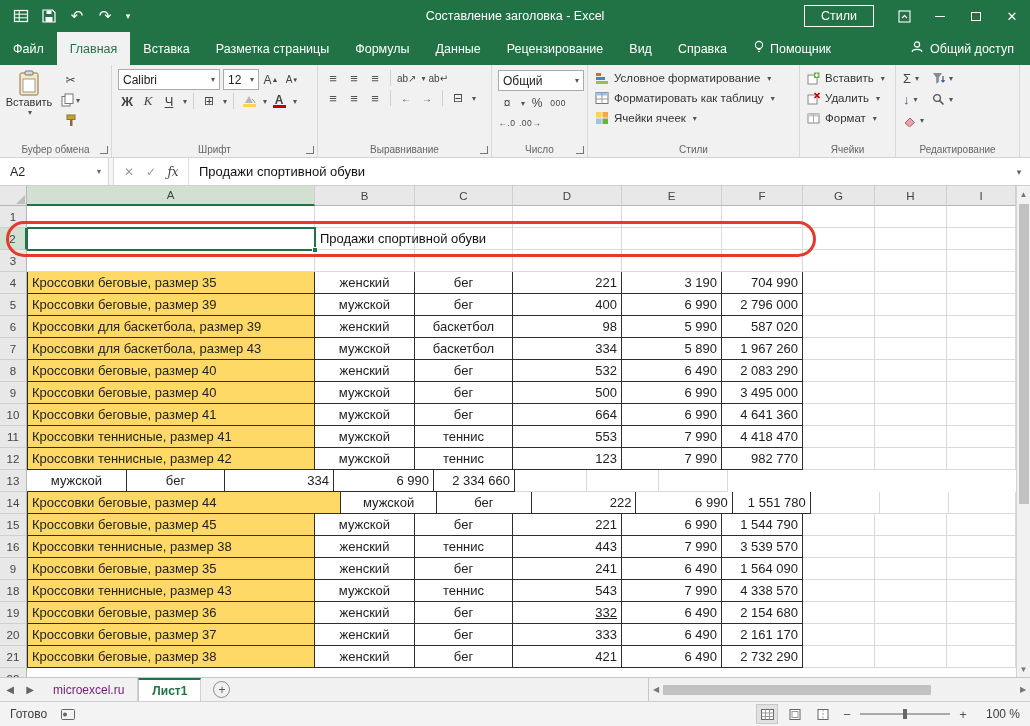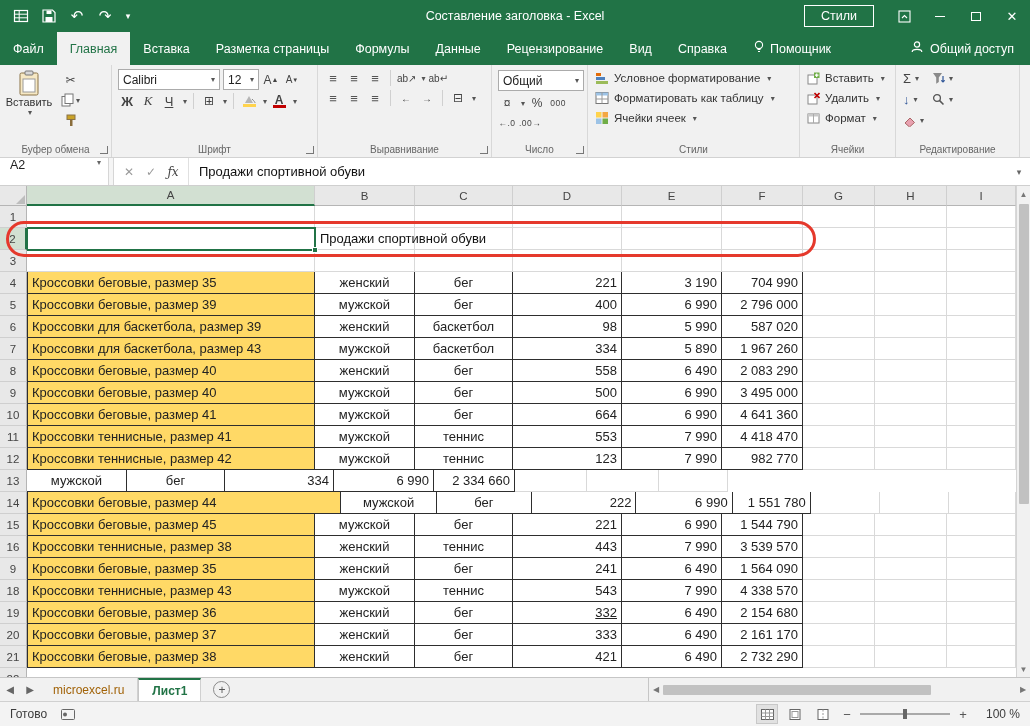--- a/index.html
+++ b/index.html
@@ -58,21 +58,21 @@
   .stylerow { display:flex; align-items:center; gap:5px; height:20px; padding:0 4px; font-size:11.5px; color:#333; white-space:nowrap; }
   .g-cells { width:96px; }
   .g-edit { width:124px; }
   .edit-cols { display:flex; gap:8px; padding:2px 4px; }
   .edit-col { display:flex; flex-direction:column; gap:4px; }
   .edit-item { display:flex; align-items:center; gap:2px; height:17px; font-size:13px; color:#444; }
   .filldn { color:#2f5597; font-weight:bold; font-size:13px; }
 
   
   .fbar { height:28px; background:#fff; display:flex; align-items:stretch; border-bottom:1px solid #cfcfcf; }
-  .namebox { width:108px; display:flex; align-items:flex-start; padding-left:10px; font-size:12.5px; color:#222; }
+  .namebox { width:108px; display:flex; align-items:center; padding-left:10px; font-size:12.5px; color:#222; }
   .nbdd { margin-left:auto; padding:0 7px; font-size:8px; color:#666; }
   .fdrag { width:6px; border-left:1px solid #d6d6d6; border-right:1px solid #d6d6d6; background:#f5f5f5; }
   .fbtns { display:flex; align-items:center; gap:4px; padding:0 6px; border-right:1px solid #e0e0e0; }
   .fbtn { width:18px; text-align:center; color:#9a9a9a; font-size:12px; }
   .fbtn.fx { color:#444; font-style:italic; font-family:"DejaVu Serif","Liberation Serif",serif; }
   .ftext { flex:1; display:flex; align-items:center; padding-left:10px; font-size:13px; color:#111; }
   .fexp { width:22px; display:flex; align-items:center; justify-content:center; font-size:9px; color:#666; }
 
   
   .gridwrap { height:491px; display:flex; background:#fff; }
@@ -101,21 +101,21 @@
   .row2title { position:absolute; left:293px; top:22px; height:22px; line-height:22px; font-size:13px; color:#111; white-space:nowrap; z-index:3; pointer-events:none; }
   .oval { position:absolute; left:6px; top:35px; width:810px; height:36px; border:3px solid #e5392c; border-radius:20px; z-index:30; pointer-events:none; }
   .vscroll { width:14px; background:#f1f1f1; border-left:1px solid #d4d4d4; display:flex; flex-direction:column; align-items:center; }
   .scrbtn { width:14px; height:16px; display:flex; align-items:center; justify-content:center; font-size:8px; color:#777; flex-shrink:0; }
   .vthumb { width:10px; height:300px; background:#c1c1c1; border-radius:1px; margin-top:2px; }
   .vspacer { flex:1; }
 
   
   .sheetbar { height:24px; background:#f1f1f1; border-top:1px solid #c6c6c6; display:flex; align-items:stretch; font-size:12px; }
   .snav { width:20px; display:flex; align-items:center; justify-content:center; color:#666; font-size:10px; }
-  .stab { display:flex; align-items:center; padding:0 13px; color:#a16207; border-right:1px solid #d0d0d0; }
+  .stab { display:flex; align-items:center; padding:0 13px; color:#701a75; border-right:1px solid #d0d0d0; }
   .stab.active { background:#fff; color:#217346; font-weight:bold; border-left:1px solid #c6c6c6; border-top:2px solid #217346; }
   .addsheet { width:17px; height:17px; border:1px solid #8a8a8a; border-radius:50%; display:flex; align-items:center; justify-content:center; color:#555; font-size:12px; margin:3px 0 0 12px; line-height:1; }
   .hscroll { margin-left:auto; width:382px; display:flex; align-items:center; border-left:1px solid #c6c6c6; }
   .hthumb { width:268px; height:10px; background:#c1c1c1; border-radius:1px; }
   .hspacer { flex:1; }
 
   
   .statusbar { height:25px; background:#f3f3f3; border-top:1px solid #d0d0d0; display:flex; align-items:center; font-size:12px; color:#3c3c3c; }
   .sb-ready { margin-left:10px; }
   .sb-macro { margin-left:14px; display:flex; align-items:center; }
@@ -574,21 +574,21 @@
                 <div class="cell tb num" style="width: 100px;">5 890</div>
                 <div class="cell tb num" style="width: 81px;">1 967 260</div>
                 <div class="cell" style="width: 72px;"></div>
                 <div class="cell" style="width: 72px;"></div>
                 <div class="cell" style="width: 69px;"></div>
               </div>
               <div class="grow">
                 <div class="cell tb ca cfirst" style="width: 288px;">Кроссовки беговые, размер 40</div>
                 <div class="cell tb ctr" style="width: 100px;">женский</div>
                 <div class="cell tb ctr" style="width: 98px;">бег</div>
-                <div class="cell tb num" style="width: 109px;">558</div>
+                <div class="cell tb num" style="width: 109px;">532</div>
                 <div class="cell tb num" style="width: 100px;">6 490</div>
                 <div class="cell tb num" style="width: 81px;">2 083 290</div>
                 <div class="cell" style="width: 72px;"></div>
                 <div class="cell" style="width: 72px;"></div>
                 <div class="cell" style="width: 69px;"></div>
               </div>
               <div class="grow">
                 <div class="cell tb ca cfirst" style="width: 288px;">Кроссовки беговые, размер 40</div>
                 <div class="cell tb ctr" style="width: 100px;">мужской</div>
                 <div class="cell tb ctr" style="width: 98px;">бег</div>

